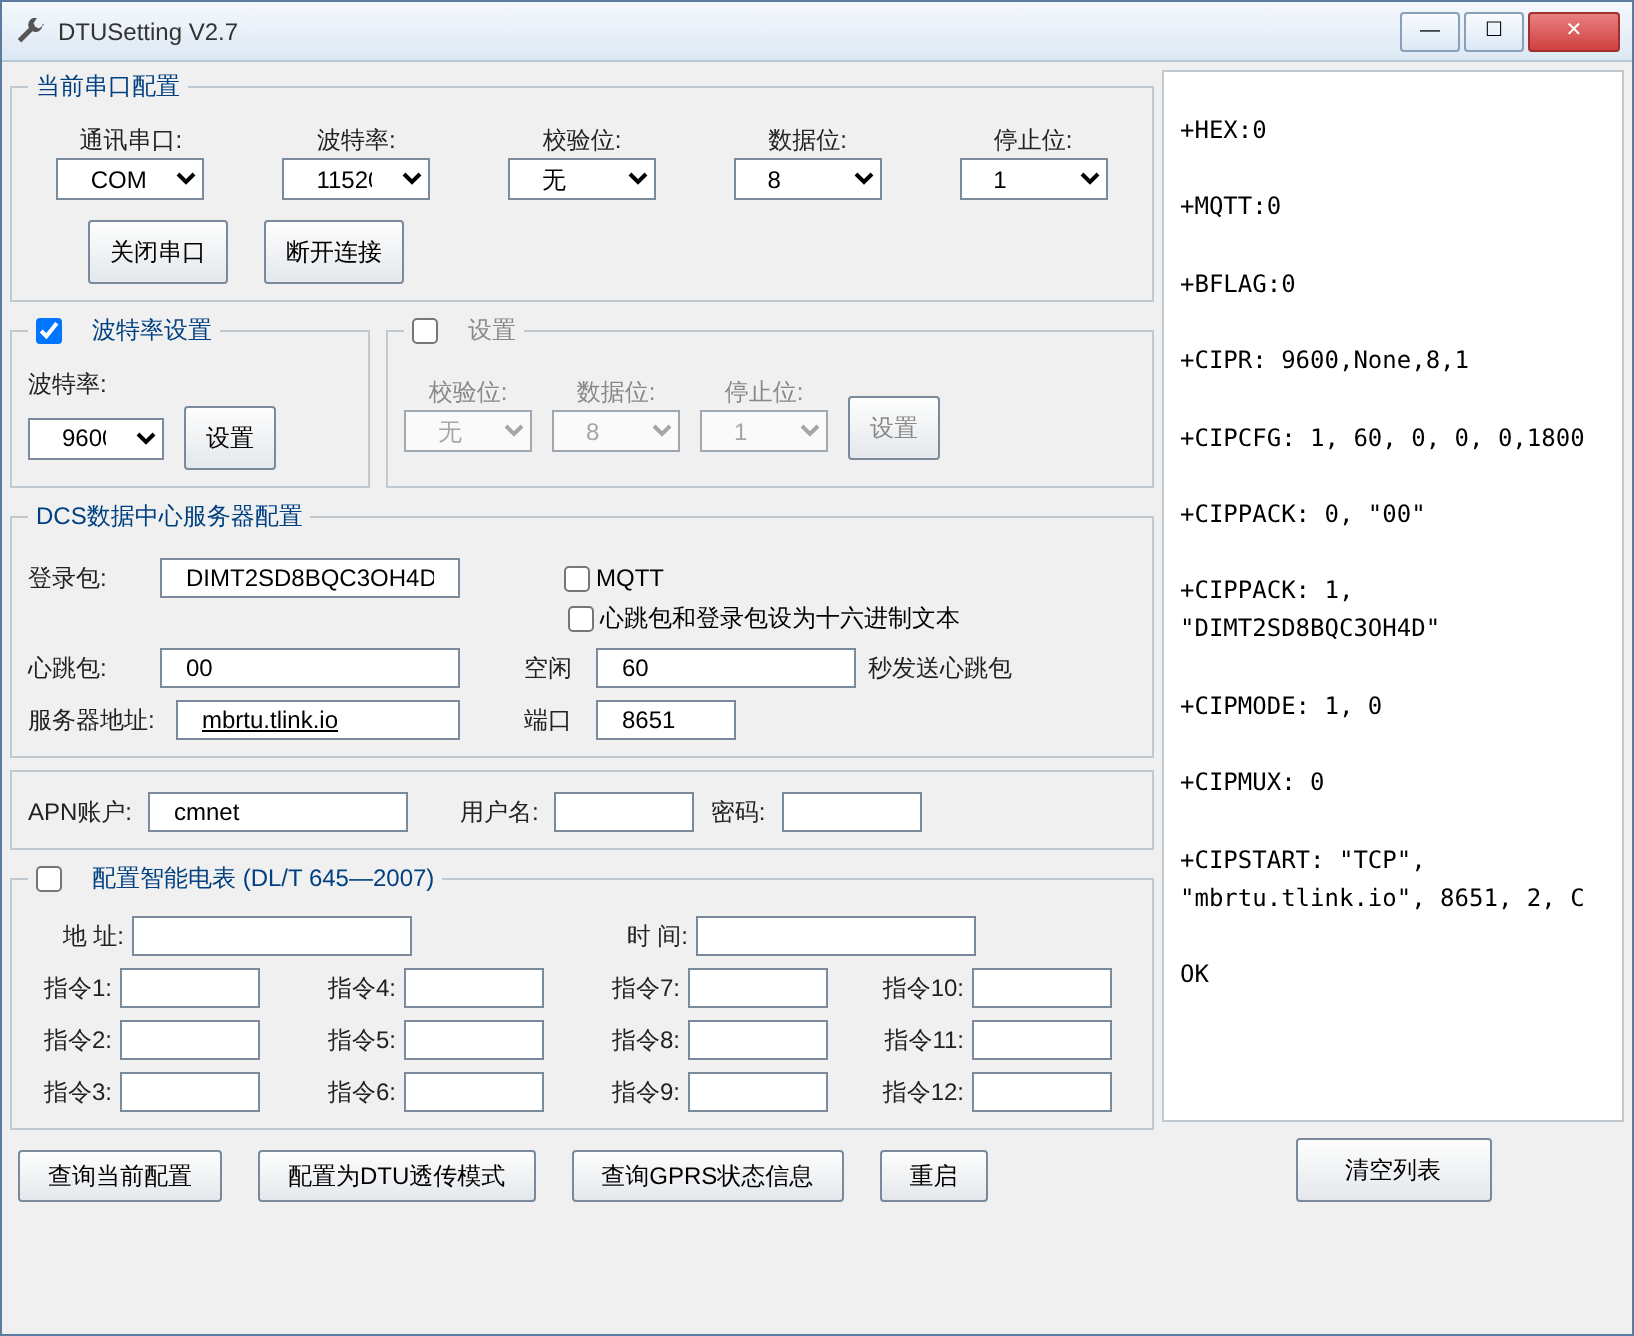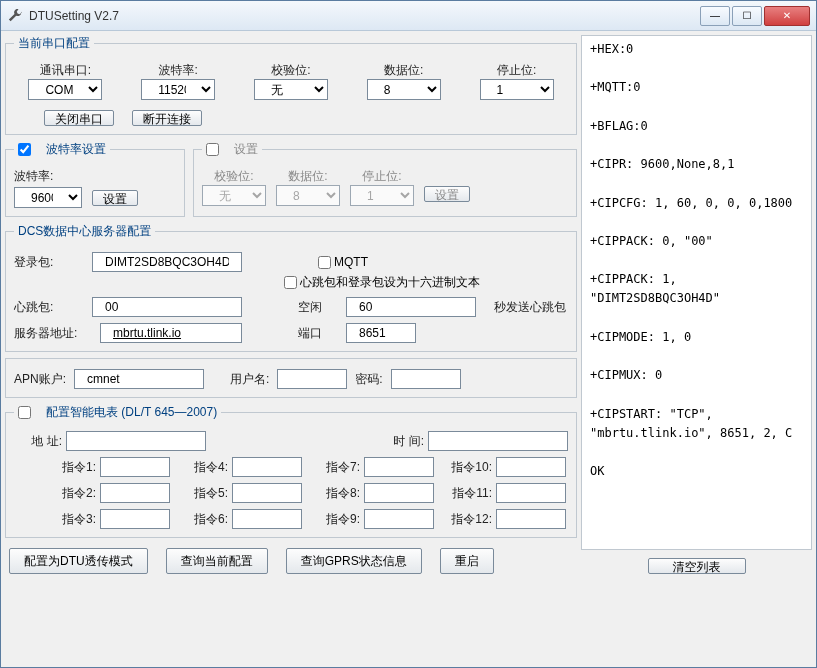--- a/index.html
+++ b/index.html
@@ -23,42 +23,42 @@
   .disabled-legend { color:#888; }
 
   .row { display:flex; align-items:center; gap:10px; margin-top:4px; }
   .col { display:flex; flex-direction:column; align-items:center; }
   .lbl { color:#222; white-space:nowrap; }
   .lbl-dis { color:#888; }
 
   select, input[type=text] { border:1px solid #7a8a9a; background:#fff; height:20px; padding:0 12px; font-size:12px; }
   select { height:21px; }
   select:disabled, input:disabled { color:#888; background:#fff; }
-  button.btn { border:1px solid #7a8a9a; background:linear-gradient(to bottom,#fdfdfd,#e4e8ec); height:16px; padding:0 10px; cursor:pointer; border-radius:2px; }
+  button.btn { border:1px solid #7a8a9a; background:linear-gradient(to bottom,#fdfdfd,#e4e8ec); height:32px; padding:0 10px; cursor:pointer; border-radius:2px; }
   button.btn:disabled { color:#888; }
 
   .group-top .col { width:90px; }
   .group-top select { width:74px; }
 
   .baud-inner { display:flex; gap:8px; }
   .baud-fs { width:180px; }
   .set-fs { flex:1; }
 
-  .kv { display:flex; align-items:center; gap:18px; margin-top:6px; }
+  .kv { display:flex; align-items:center; gap:6px; margin-top:6px; }
   .kv .lbl { width:60px; text-align:left; }
 
-  .meter-grid { display:grid; grid-template-columns: repeat(4, 1fr); gap:6px 14px; margin-top:6px;margin-left:40px; }
+  .meter-grid { display:grid; grid-template-columns: repeat(4, 1fr); gap:6px 14px; margin-top:6px; }
   .meter-cell { display:flex; align-items:center; gap:4px; }
   .meter-cell .lbl { width:42px; text-align:right; }
   .meter-cell input { width:70px; }
 
   .bottom-buttons { display:flex; gap:18px; margin-top:6px; padding:4px; justify-content:flex-start; }
   .bottom-buttons button { padding:0 14px; height:26px; }
 
-  .log-box { flex:1; border:1px solid #c0c8d0; background:#fff; padding:4px 8px; font-family:"SimSun",monospace; font-size:12px; line-height:1.6; white-space:pre-wrap; overflow:hidden; }
+  .log-box { flex:1; border:1px solid #c0c8d0; background:#fff; padding:20px 8px; font-family:"SimSun",monospace; font-size:12px; line-height:1.6; white-space:pre-wrap; overflow:hidden; }
   .right-bottom { display:flex; justify-content:center; padding:8px 0 4px 0; }
 
   input[type=checkbox]{ margin:0 3px 0 0; vertical-align:middle; }
 </style>
 </head>
 <body>
 
 <div class="window">
   <div class="titlebar">
     <div class="title-icon">
@@ -200,21 +200,21 @@
         </div>
       </fieldset>
 
       <fieldset>
         <legend>
             <label>
           <input type="checkbox" style="">
           <span>配置智能电表 (DL/T 645—2007)</span>
             </label>
           </legend>
-        <div class="row" style="gap:28px;padding-left:6px;justify-content:space-between;">
+        <div class="row" style="gap:28px;padding-left:6px;">
           <div class="meter-cell">
               <span class="lbl">地 址:</span>
             <input type="text" style="width: 140px;">
             </div>
           <div style="width:40px"></div>
           <div class="meter-cell">
               <span class="lbl">时 间:</span>
             <input type="text" style="width: 140px;">
             </div>
         </div>
@@ -264,22 +264,22 @@
               <input type="text" style="">
             </div>
             <div class="meter-cell">
               <span class="lbl">指令12:</span>
               <input type="text" style="">
             </div>
           </div>
       </fieldset>
 
       <div class="bottom-buttons">
+        <button class="btn">查询当前配置</button>
         <button class="btn">配置为DTU透传模式</button>
-        <button class="btn">查询当前配置</button>
         <button class="btn">查询GPRS状态信息</button>
         <button class="btn">重启</button>
       </div>
 
     </div>
 
     <div class="right-col">
       <div class="log-box" id="log-box">+HEX:0
 
 +MQTT:0

